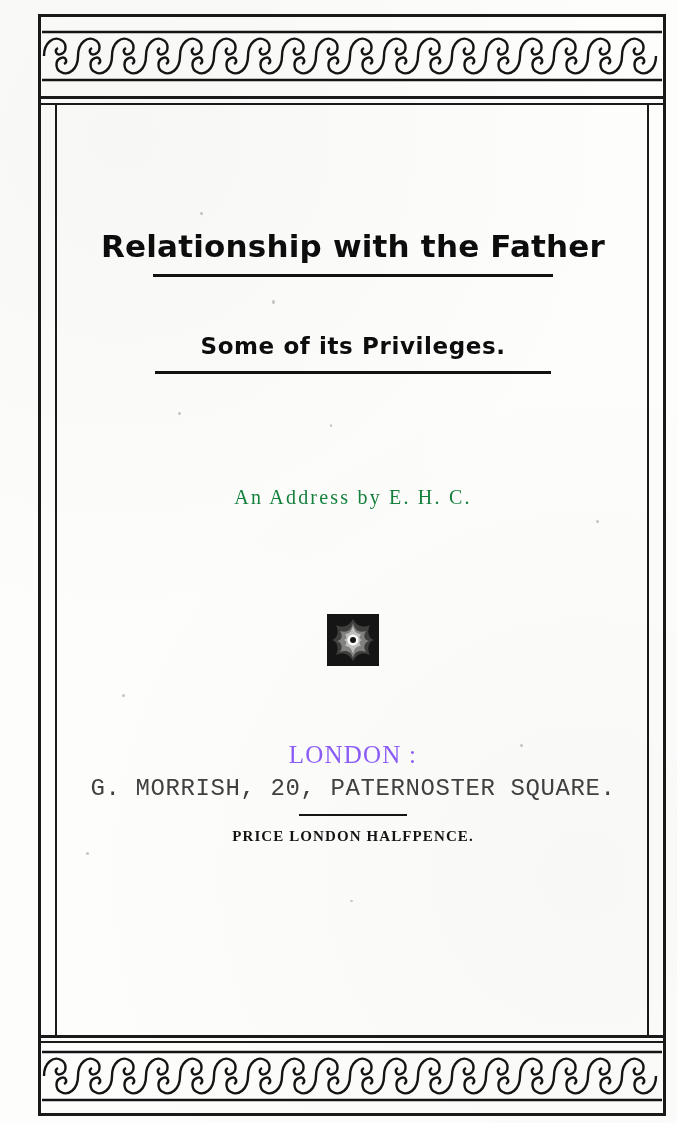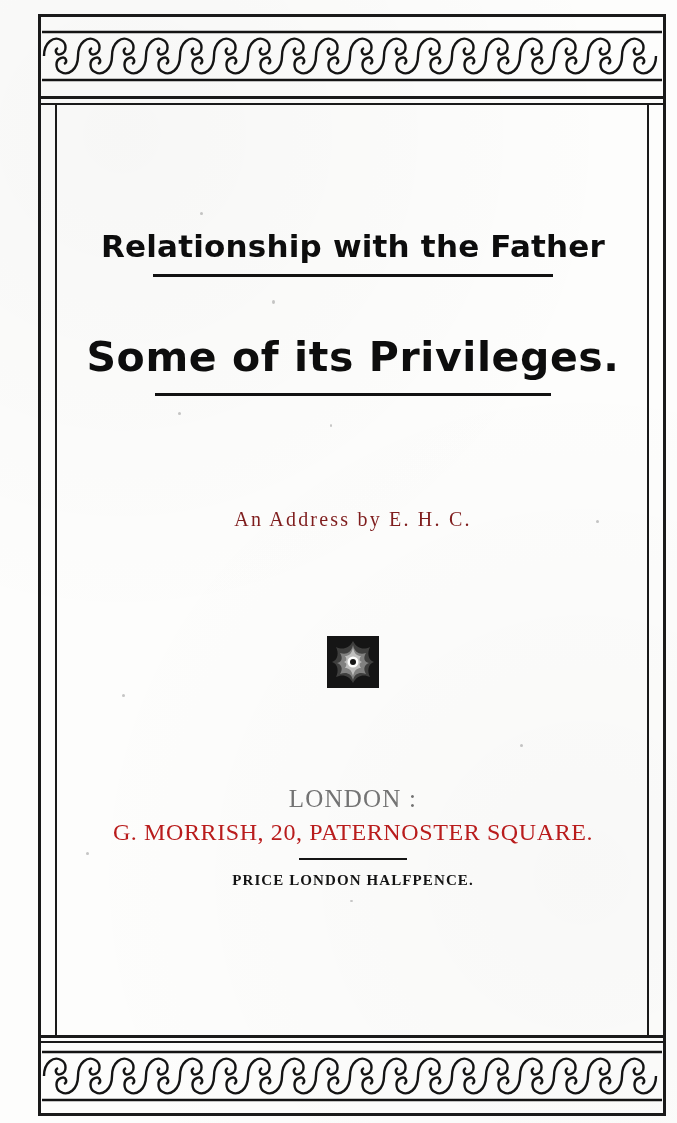--- a/index.html
+++ b/index.html
@@ -95,61 +95,61 @@
     font-family: "DejaVu Sans", sans-serif;
     font-weight: 700;
     font-size: 23px;
     color: #0d0d0d;
   }
 
   .title-line2 {
     margin-top: 56px;
     font-family: "DejaVu Sans", sans-serif;
     font-weight: 700;
-    font-size: 41px;
+    font-size: 23px;
     letter-spacing: 0.6px;
     color: #0d0d0d;
     white-space: nowrap;
   }
   .rule-under-2 {
     margin: 12px auto 0 auto;
     width: 396px;
     height: 3px;
     background: #121212;
   }
 
   .byline {
     margin-top: 112px;
     font-family: "Liberation Serif", serif;
     font-size: 20px;
     letter-spacing: 2.2px;
-    color: #7f1d1d;
+    color: #15803d;
   }
 
   
   .ornament {
     margin: 104px auto 0 auto;
     width: 54px;
     height: 54px;
   }
 
   
   .imprint-city {
-    margin-top: 96px;
+    margin-top: 74px;
     font-family: "Liberation Serif", serif;
     font-size: 25px;
     letter-spacing: 1.2px;
-    color: #737373;
+    color: #8b5cf6;
   }
   .imprint-publisher {
     margin-top: 6px;
-    font-family: Liberation Serif, serif;
+    font-family: Liberation Mono, monospace;
     font-size: 24px;
     letter-spacing: 0.6px;
-    color: #b91c1c;
+    color: #404040;
     white-space: nowrap;
   }
   .rule-under-3 {
     margin: 12px auto 0 auto;
     width: 108px;
     height: 2px;
     background: #151515;
   }
   .imprint-price {
     margin-top: 12px;

